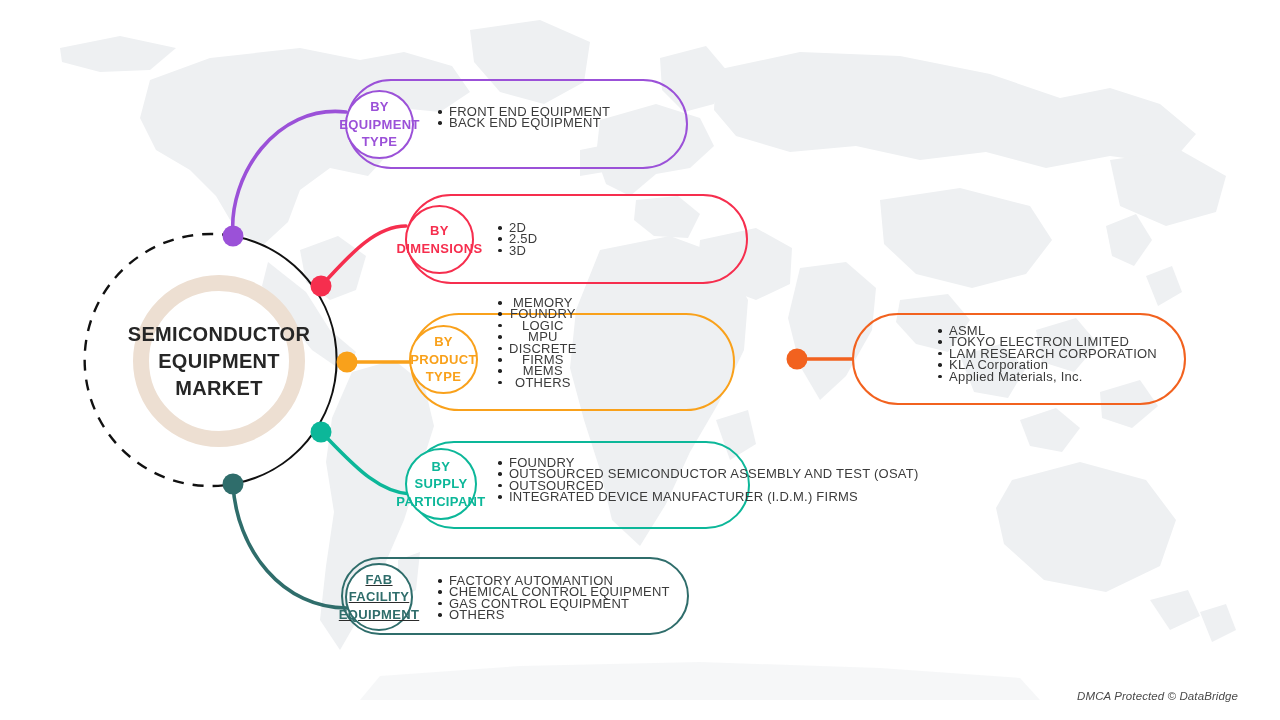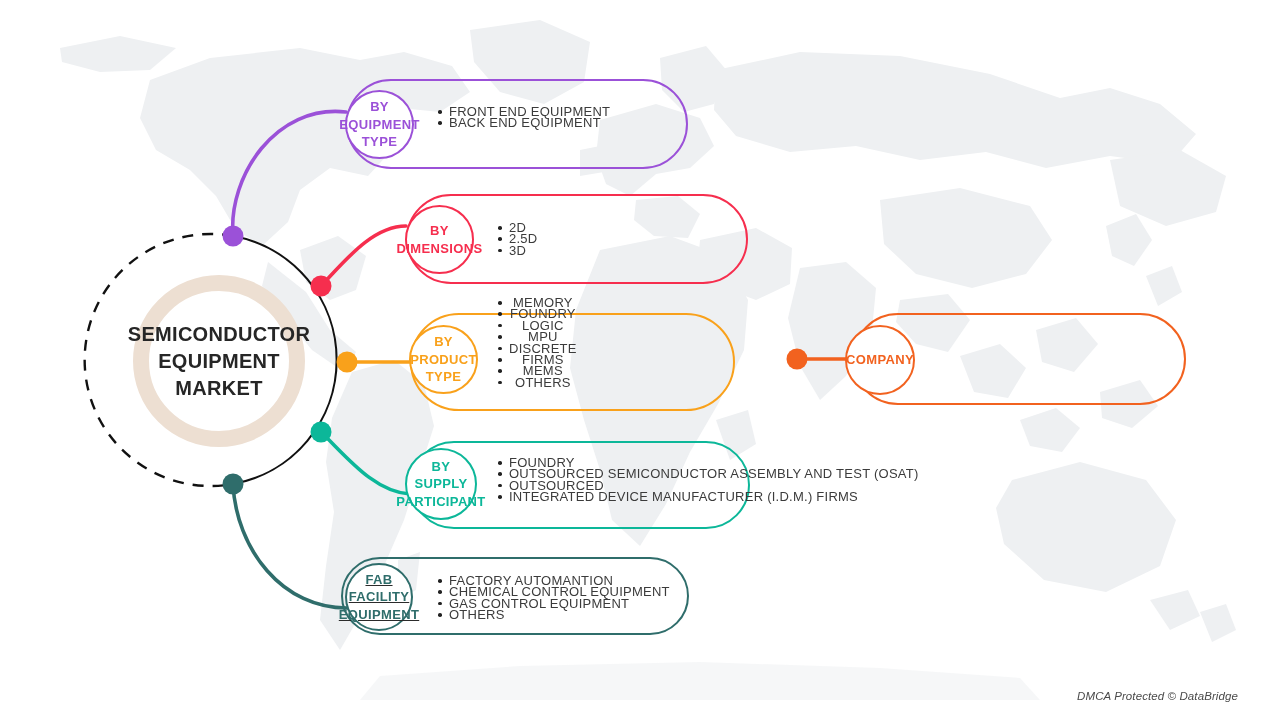--- a/index.html
+++ b/index.html
@@ -275,19 +275,23 @@
 EQUIPMENT</div>
   </div>
   <ul class="bullets" style="left:438px; top:575px;">
     <li>FACTORY AUTOMANTION</li>
     <li>CHEMICAL CONTROL EQUIPMENT</li>
     <li>GAS CONTROL EQUIPMENT</li>
     <li>OTHERS</li>
   </ul>
 
   <div class="capsule" style="left:852px; top:313px; width:334px; height:92px; border-radius:46px; border-color:#f2621f;"></div>
-  <div class="cat-circle" style="left:845px; top:325px; width:70px; height:70px; border-color:#f2621f;">
-    <div class="cat-circle-label" style="color:#f2621f;">COMPANY</div>
-  </div>
+  <ul class="bullets" style="left:938px; top:325px;">
+    <li>ASML</li>
+    <li>TOKYO ELECTRON LIMITED</li>
+    <li>LAM RESEARCH CORPORATION</li>
+    <li>KLA Corporation</li>
+    <li>Applied Materials, Inc.</li>
+  </ul>
 
   <div class="footer-note">DMCA Protected © DataBridge</div>
 
 </div>
 
 </body></html>

